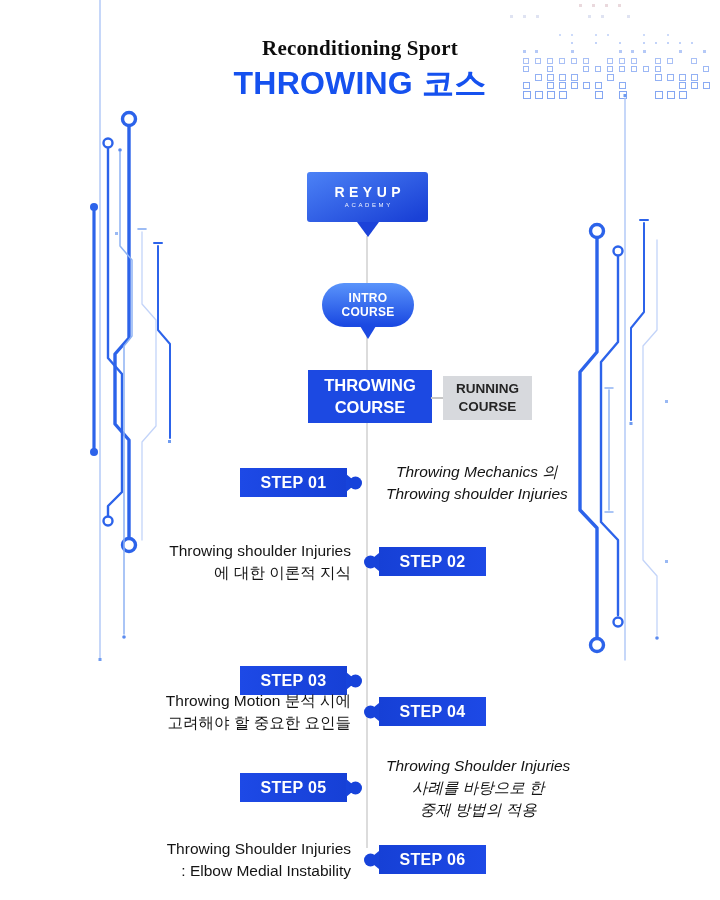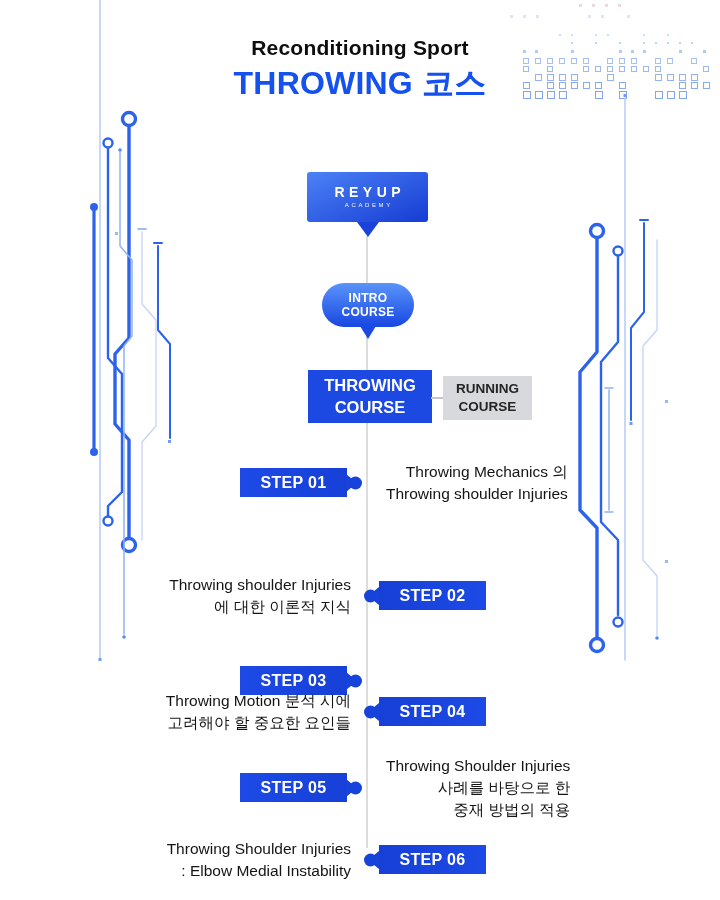--- a/index.html
+++ b/index.html
@@ -1,21 +1,21 @@
 <!DOCTYPE html>
 <html><head>
 <meta charset="utf-8">
 <style>
   html,body{margin:0;padding:0;background:#ffffff;}
   .canvas{position:relative;width:720px;height:900px;background:#ffffff;overflow:hidden;
     font-family:"Liberation Sans",sans-serif;margin:0 auto;}
 
   
   .subtitle{position:absolute;top:36px;left:0;width:100%;text-align:center;
-    font-size:21px;font-weight:600;color:#0d0d0d;letter-spacing:.2px;}
+    font-size:21px;font-weight:600;color:#0d0d0d;letter-spacing:.2px;font-family:Liberation Serif, serif;}
   .title{position:absolute;top:62px;left:0;width:100%;text-align:center;
     font-size:32px;font-weight:800;color:#1551ef;letter-spacing:.2px;}
 
   
   .vline{position:absolute;left:366px;top:236px;width:2px;height:612px;background:#dcdcdc;}
 
   
   .logo{position:absolute;left:307px;top:172px;width:121px;height:50px;border-radius:3px;
     background:linear-gradient(155deg,#4c82f6 0%,#1a41d6 92%);color:#fff;text-align:center;}
   .logo-name{margin-top:12px;font-size:14px;font-weight:700;letter-spacing:4.5px;padding-left:4.5px;}
@@ -50,21 +50,21 @@
   .step.right .badge{left:379px;background:linear-gradient(270deg,#1d49e6,#1640d6);}
   .badge-label{color:#fff;font-size:16px;font-weight:800;letter-spacing:.3px;}
   .badge-neck{position:absolute;top:50%;transform:translateY(-50%);width:0;height:0;border-style:solid;}
   .step.left  .badge-neck{left:106px;border-width:9px 0 9px 11px;border-color:transparent transparent transparent #1743da;}
   .step.right .badge-neck{left:-11px;border-width:9px 11px 9px 0;border-color:transparent #1743da transparent transparent;}
   .badge-tip{position:absolute;top:50%;transform:translateY(-50%);width:13px;height:13px;border-radius:50%;background:#1743da;}
   .step.left  .badge-tip{left:109px;}
   .step.right .badge-tip{left:-15px;}
   .desc{position:absolute;top:50%;transform:translateY(-50%);font-size:15.5px;line-height:22px;
     color:#141414;white-space:nowrap;}
-  .step.left  .desc{left:386px;text-align:right;}
+  .step.left  .desc{left:386px;text-align:center;font-style:italic;}
   .step.right .desc{right:369px;text-align:right;}
   .desc span{display:block;}
 
   
   .circuit{position:absolute;pointer-events:none;}
   .dots{position:absolute;left:480px;top:2px;width:238px;height:100px;pointer-events:none;}
   .dots i{position:absolute;display:block;}
 </style>
 </head>
 <body>
@@ -238,21 +238,21 @@
       <div class="badge">
         <span class="badge-label">STEP 01</span>
         <span class="badge-neck"></span>
         <span class="badge-tip"></span>
       </div>
       <div class="desc">
           <span>Throwing Mechanics 의</span>
           <span>Throwing shoulder Injuries</span>
         </div>
     </div>
-      <div class="step right" style="top: 547px; margin-top: 34px;">
+      <div class="step right" style="top: 547px;">
       <div class="badge">
         <span class="badge-label">STEP 02</span>
         <span class="badge-neck"></span>
         <span class="badge-tip"></span>
       </div>
       <div class="desc">
           <span>Throwing shoulder Injuries</span>
           <span>에 대한 이론적 지식</span>
         </div>
     </div>

